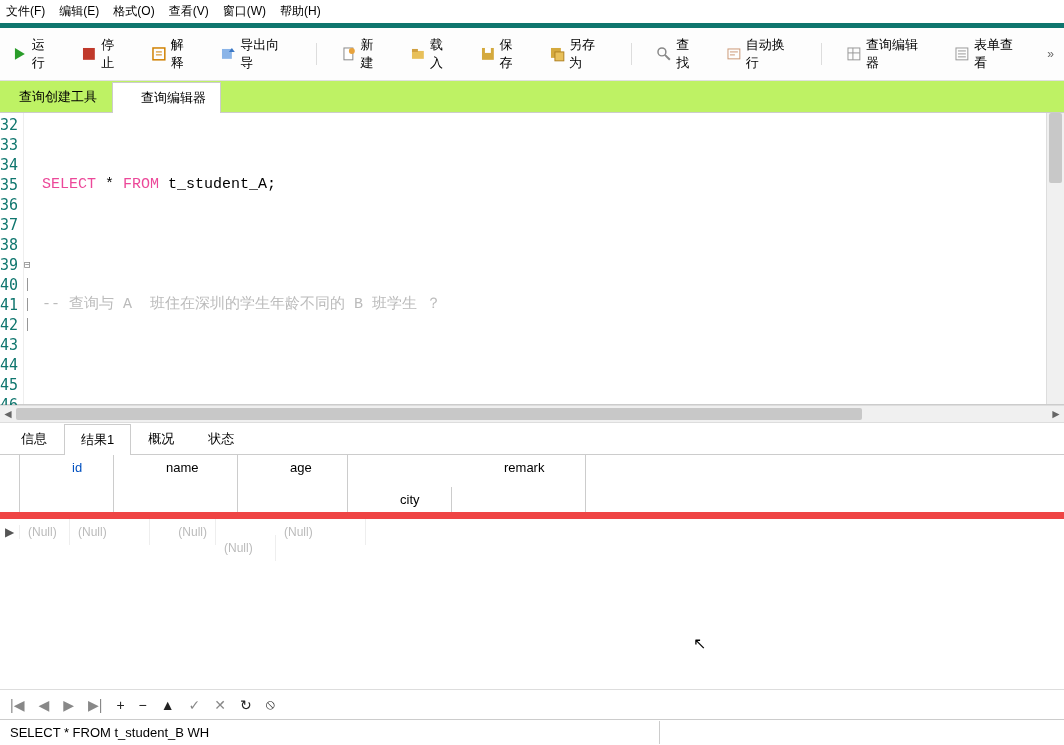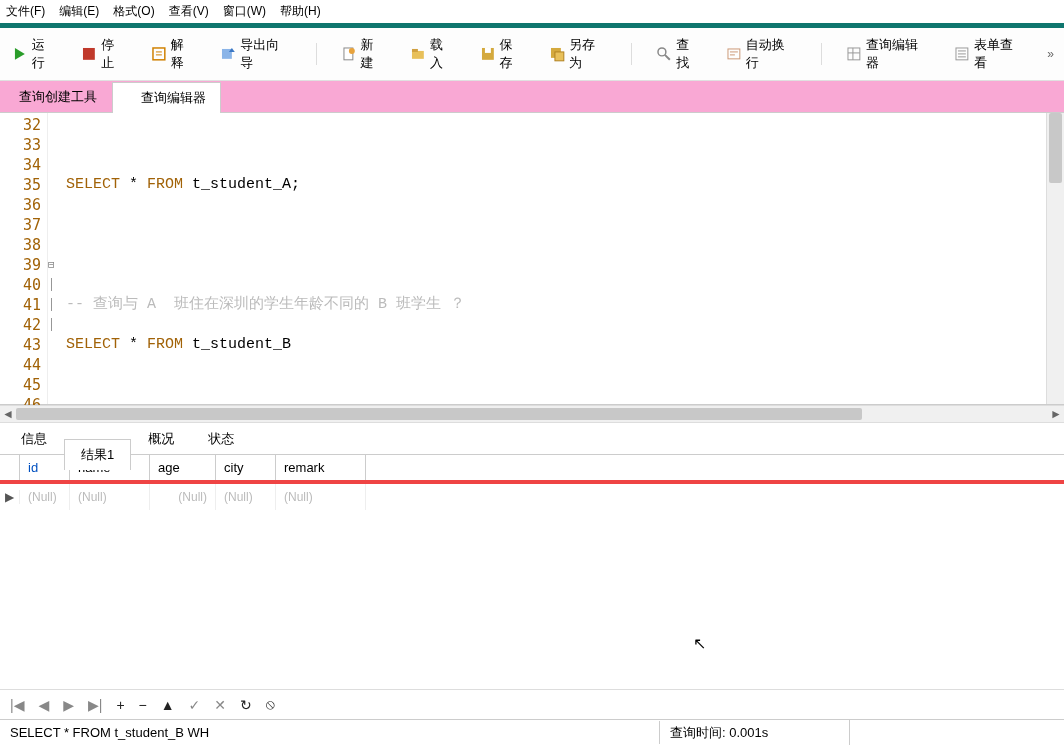--- a/index.html
+++ b/index.html
@@ -50,21 +50,21 @@
   font-size: 12px;
   color: #666;
   padding: 0 4px;
 }
 .ico { display:inline-block; width:16px; height:16px; }
 .tabbar {
   display: flex;
   align-items: flex-end;
   padding: 0 4px;
   border-bottom: 1px solid #ccc;
-  background: #f9a8d4;
+  background: #bef264;
 }
 .tabbar .tab {
   padding: 6px 14px;
   font-size: 13px;
   border: 1px solid transparent;
   border-bottom: none;
   cursor: default;
 }
 .tabbar .tab.active {
   border-color: #ccc;
@@ -73,27 +73,27 @@
   top: 1px;
   padding-left: 28px;
 }
 .editor-wrap {
   display: flex;
   height: 292px;
   border-bottom: 1px solid #ccc;
   position: relative;
 }
 .gutter {
-  width: 48px;
+  width: 24px;
   background: #fff;
   text-align: right;
   padding-right: 6px;
   font-family: Consolas, monospace;
   font-size: 15px;
-  color: #a16207;
+  color: #0f766e;
   border-right: 1px solid #eee;
   line-height: 20px;
   padding-top: 2px;
 }
 .fold-gutter {
   width: 14px;
   background: #fff;
   font-family: monospace;
   font-size: 11px;
   color: #888;
@@ -102,21 +102,21 @@
 }
 .code {
   flex: 1;
   font-family: Consolas, "Courier New", monospace;
   font-size: 15px;
   line-height: 20px;
   padding: 2px 4px;
   white-space: pre;
   overflow: hidden;
 }
-.kw { color: #a16207; }
+.kw { color: #ec4899; }
 .ident { color: #000000; }
 .cmt { color: #bbb; text-align: center; }
 .editor-vscroll {
   width: 18px;
   background: #f0f0f0;
   border-left: 1px solid #ddd;
   position: relative;
 }
 .editor-vscroll .thumb {
   position: absolute;
@@ -147,31 +147,32 @@
   padding:6px 16px;
   font-size:13px;
   border:1px solid transparent;
   border-bottom:none;
   cursor:default;
 }
 .bottom-tabs .tab.active {
   border-color:#ccc;
   background:#fff;
   position:relative;
-  top:16px;
+  top:1px;
 }
 .grid {
   flex:1;
   display:flex;
   flex-direction:column;
   overflow:hidden;
 }
 .grid-header {
   display:flex;
-  border-bottom:4px solid #ef4444;
+  border-bottom:7px solid #ef4444;
+  gap:44px;
 }
 .grid-header .sel-col { width:20px; border-right:1px solid #ccc;}
 .grid-header .col {
   padding:5px 8px;
   border-right:1px solid #ccc;
   font-size:13px;
   background:#fff;
   text-align:left;
 }
 .grid-header .col.id { color:#0050c0; }
@@ -207,21 +208,21 @@
 }
 .statusbar .sb-cell { padding:4px 10px; border-right:1px solid #ccc; }
 .statusbar .sb-cell.first{ flex:0 0 660px; overflow:hidden; white-space:nowrap;}
 .cursor-ptr {
   position:absolute;
   left:693px; top:634px;
   font-size:16px;
   color:#000;
   pointer-events:none;
 }
-.col-w1{width:50px;} .col-w2{width:80px;} .col-w3{width:66px;} .col-w4{width:60px;} .col-w5{width:90px;}
+.col-w1{width:50px;} .col-w2{width:80px;} .col-w3{width:66px;} .col-w4{width:60px;margin-top:32px;} .col-w5{width:90px;}
 </style>
 </head>
 <body>
 
 <div class="menubar">
   <span>文件(F)</span>
   <span>编辑(E)</span>
   <span>格式(O)</span>
   <span>查看(V)</span>
   <span>窗口(W)</span>
@@ -360,21 +361,20 @@
       <div>&nbsp;</div>
       <div>&nbsp;</div>
       <div>&nbsp;</div>
   </div>
   <div class="code">
 <div>&nbsp;</div>
 <div><span class="kw">SELECT</span><span> * </span><span class="kw">FROM</span><span class="ident"> t_student_A;</span></div>
 <div>&nbsp;</div>
 <div>&nbsp;</div>
 <div><span class="cmt">-- 查询与 A  班住在深圳的学生年龄不同的 B 班学生 ？</span></div>
-<div><span class="kw">SELECT</span><span> * </span><span class="kw">FROM</span><span class="ident"> t_student_B</span></div>
 
 
 
 
 
   </div>
   <div class="editor-vscroll">
       <div class="thumb"></div>
     </div>
 </div>
@@ -424,16 +424,15 @@
   <span class="dark">−</span>
   <span class="dark">▲</span>
   <span>✓</span>
   <span>✕</span>
   <span class="dark">↻</span>
   <span class="dark">⦸</span>
 </div>
 
 <div class="statusbar">
   <div class="sb-cell first">SELECT * FROM t_student_B WH</div>
-  <div class="sb-cell" style="flex:0 0 190px">查询时间: 0.001s</div>
 </div>
 
 <div class="cursor-ptr">↖</div>
 
 </body></html>

